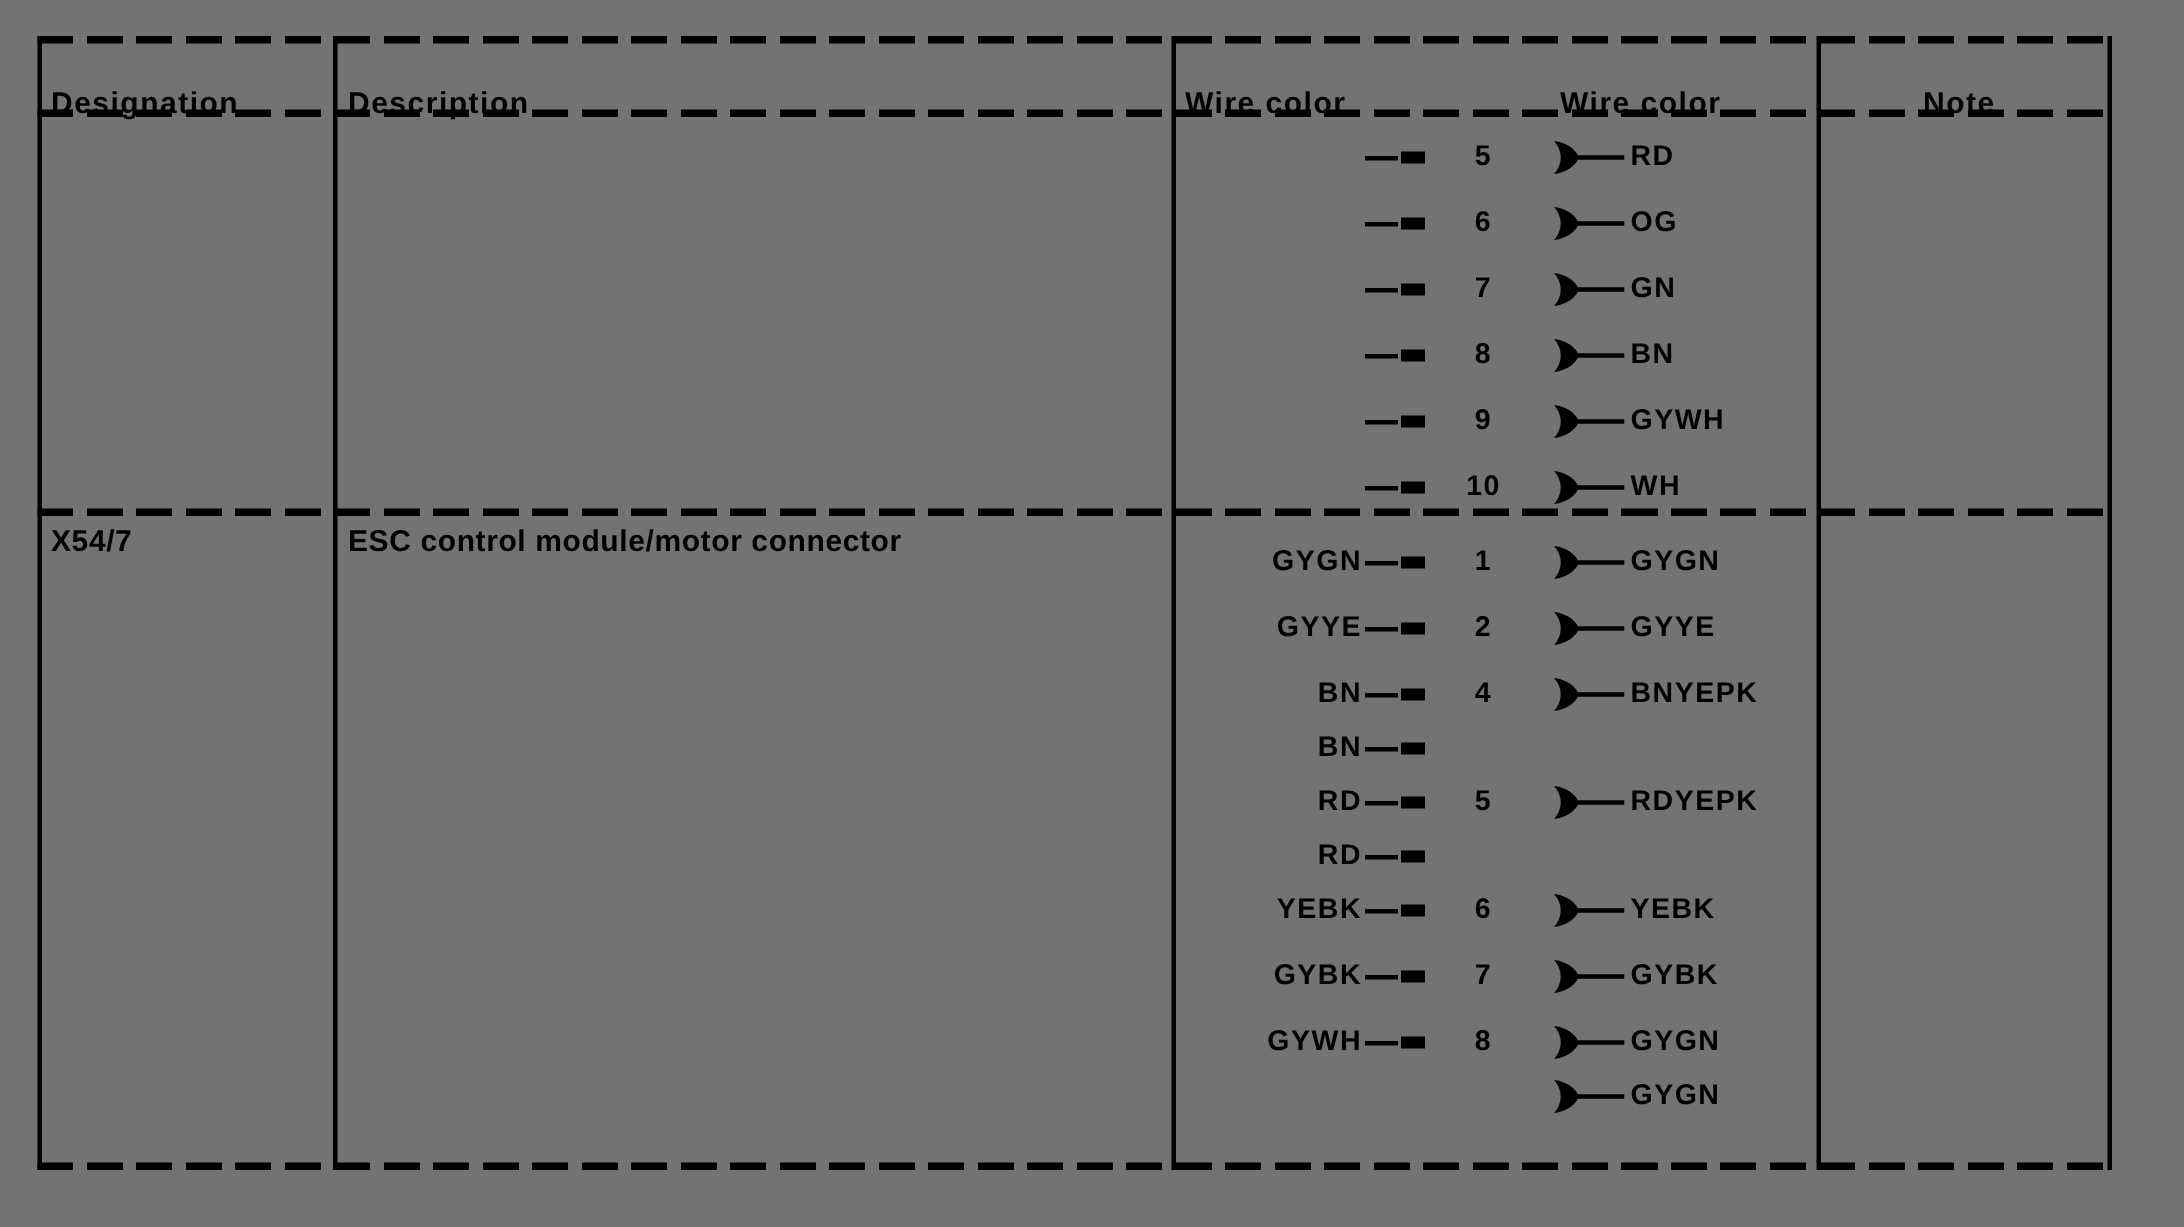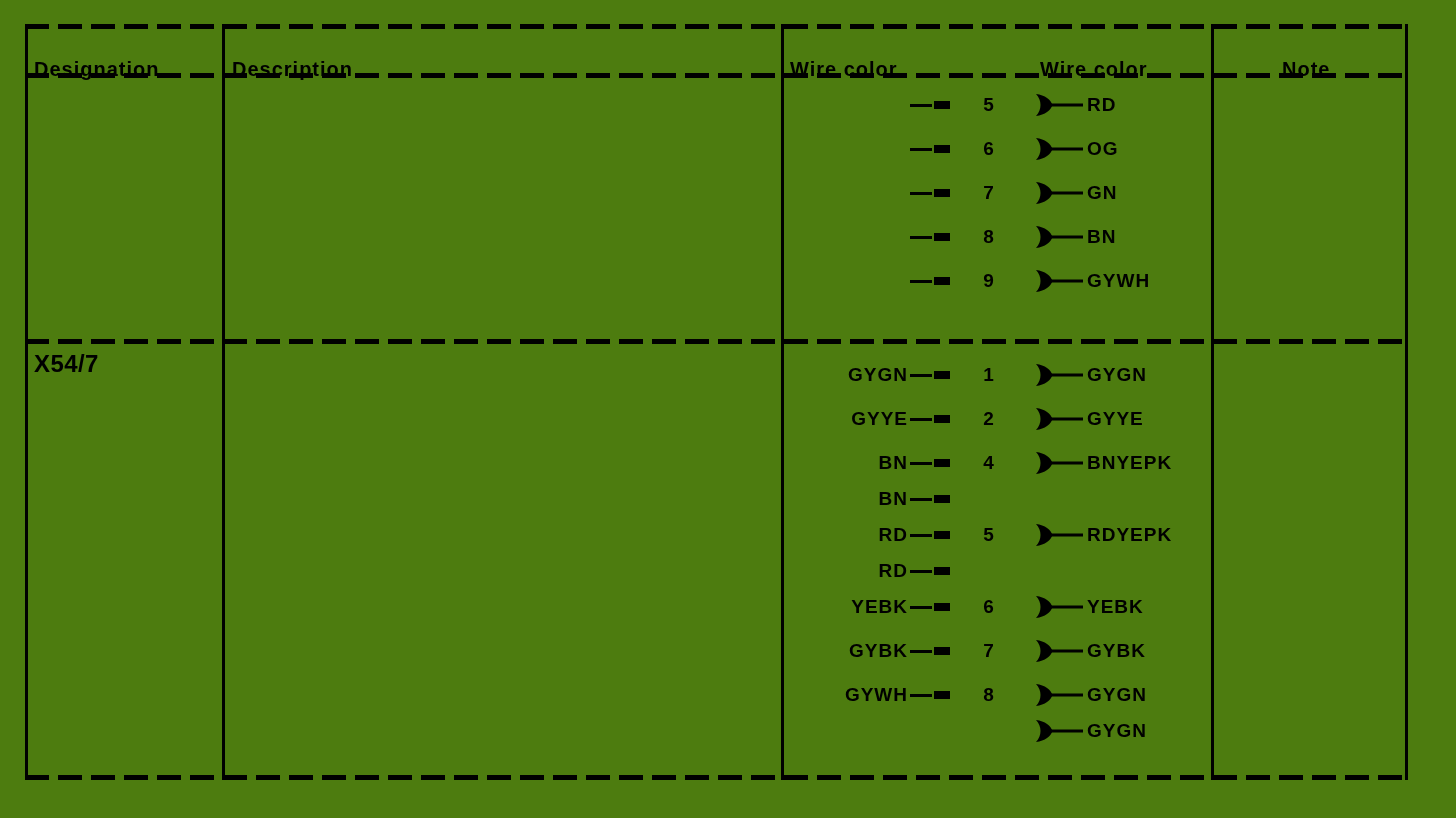--- a/index.html
+++ b/index.html
@@ -1,29 +1,29 @@
 <!DOCTYPE html>
 <html><head>
 <meta charset="utf-8">
 <style>
   html,body{margin:0;padding:0;background:#ffffff;}
-  #page{position:relative;width:1456px;height:818px;background:#4d7c0f;
+  #page{position:relative;width:1456px;height:818px;background:#737373;
         font-family:"Liberation Sans",sans-serif;font-weight:700;color:#000;}
   #tbl{position:absolute;left:25px;top:24px;width:1383px;height:756px;}
 
   
   .vline{position:absolute;top:0;width:3px;height:756px;background:#000;}
   .hline{position:absolute;left:0;width:1383px;height:5px;
          background:repeating-linear-gradient(90deg,#000 0 24px,transparent 24px 33px);}
 
   
   .hdr{position:absolute;top:34px;font-size:20px;letter-spacing:1px;white-space:nowrap;}
 
   
-  .cellTxt{position:absolute;font-size:24px;letter-spacing:0.4px;white-space:nowrap;}
+  .cellTxt{position:absolute;font-size:20px;letter-spacing:0.4px;white-space:nowrap;}
 
   
   .wirecell{position:absolute;left:759px;width:427px;}
   .pin-line{display:flex;align-items:center;height:44px;}
   .pin-line.sub{height:28px;}
   .wl{width:124px;text-align:right;font-size:19px;letter-spacing:1px;white-space:nowrap;}
   .stub{width:42px;margin-left:2px;display:flex;align-items:center;}
   .stub .stub-line{display:block;width:22px;height:3px;background:#000;}
   .stub .stub-bar{display:block;width:16px;height:8px;background:#000;margin-left:2px;}
   .pnum{width:74px;text-align:center;font-size:19px;letter-spacing:1px;}
@@ -135,24 +135,42 @@
             <span class="pnum">9</span>
             <span class="conn">
               <svg width="48" height="22" viewBox="0 0 48 22" xmlns="http://www.w3.org/2000/svg">
                 <path d="M1,0 C10,1 16,6 17.5,11 C16,16 10,21 1,22 C7,15.5 7,6.5 1,0 Z" fill="#000"></path>
                 <rect x="16" y="9.5" width="32" height="3" fill="#000"></rect>
               </svg>
             </span>
             <span class="wr">GYWH</span>
           </div>
         </div>
+        <div class="pin-entry">
+          <div class="pin-line">
+            <span class="wl"></span>
+            <span class="stub">
+              <span class="stub-line"></span>
+              <span class="stub-bar"></span>
+            </span>
+            <span class="pnum">10</span>
+            <span class="conn">
+              <svg width="48" height="22" viewBox="0 0 48 22" xmlns="http://www.w3.org/2000/svg">
+                <path d="M1,0 C10,1 16,6 17.5,11 C16,16 10,21 1,22 C7,15.5 7,6.5 1,0 Z" fill="#000"></path>
+                <rect x="16" y="9.5" width="32" height="3" fill="#000"></rect>
+              </svg>
+            </span>
+            <span class="wr">WH</span>
+          </div>
+        </div>
       </div>
     <div class="cellTxt" style="left:1196px;top:62px"></div>
 
     <div class="cellTxt" style="left:9px;top:326px">X54/7</div>
+    <div class="cellTxt" style="left:207px;top:326px">ESC control module/motor connector</div>
     <div class="wirecell" style="top:329px">
         <div class="pin-entry">
           <div class="pin-line">
             <span class="wl">GYGN</span>
             <span class="stub">
               <span class="stub-line"></span>
               <span class="stub-bar"></span>
             </span>
             <span class="pnum">1</span>
             <span class="conn">

